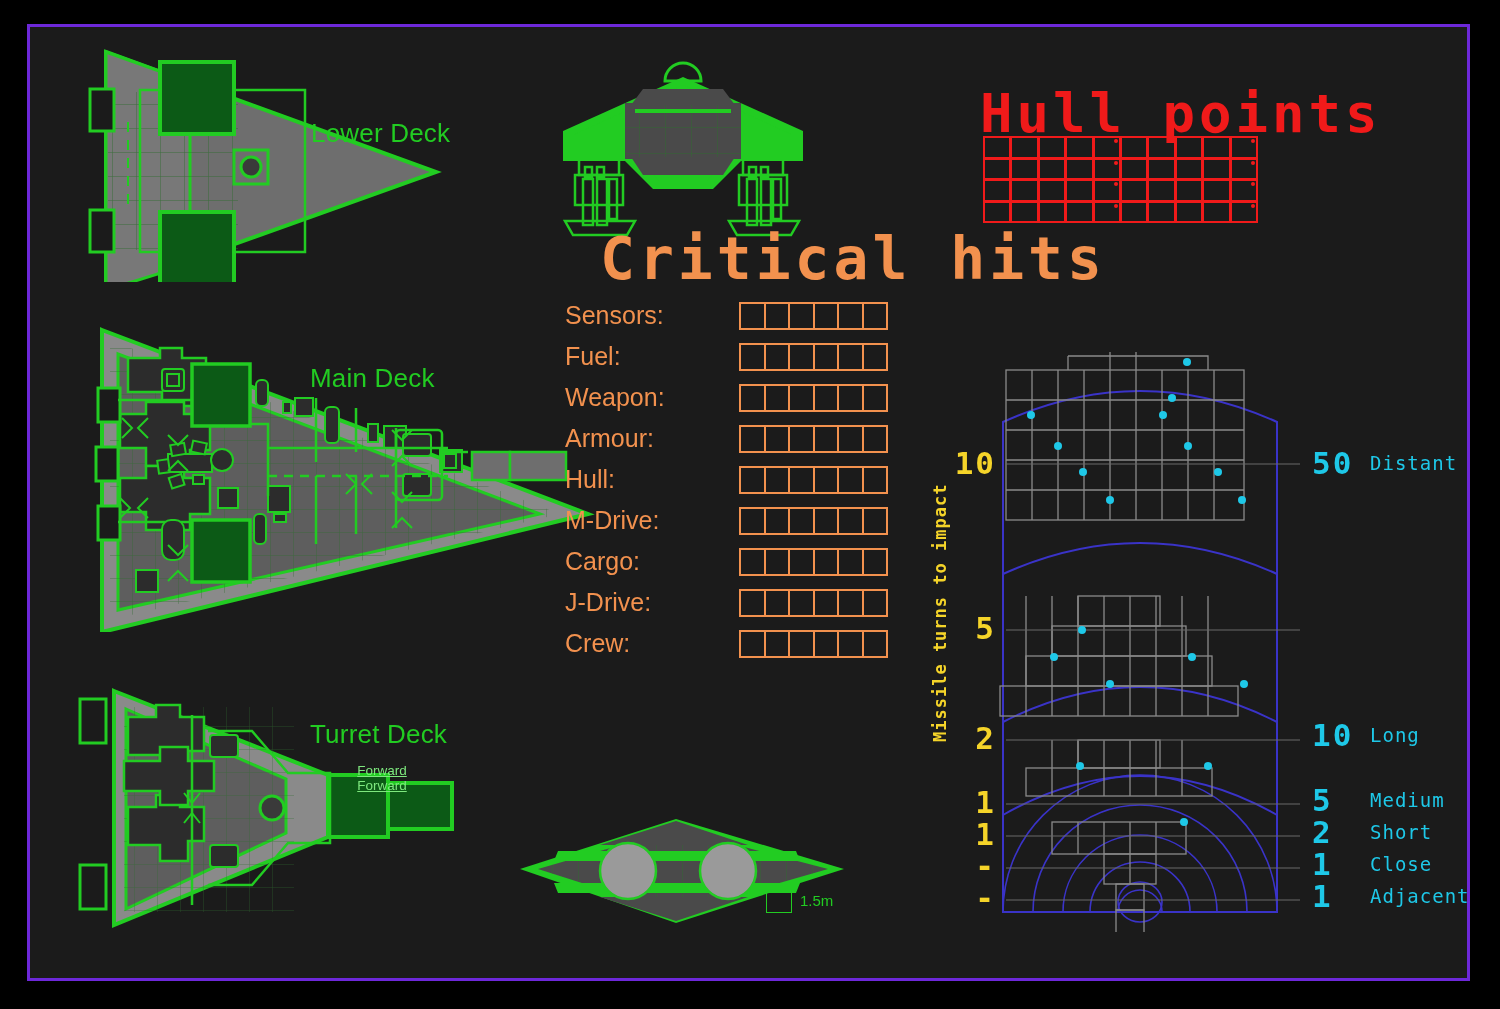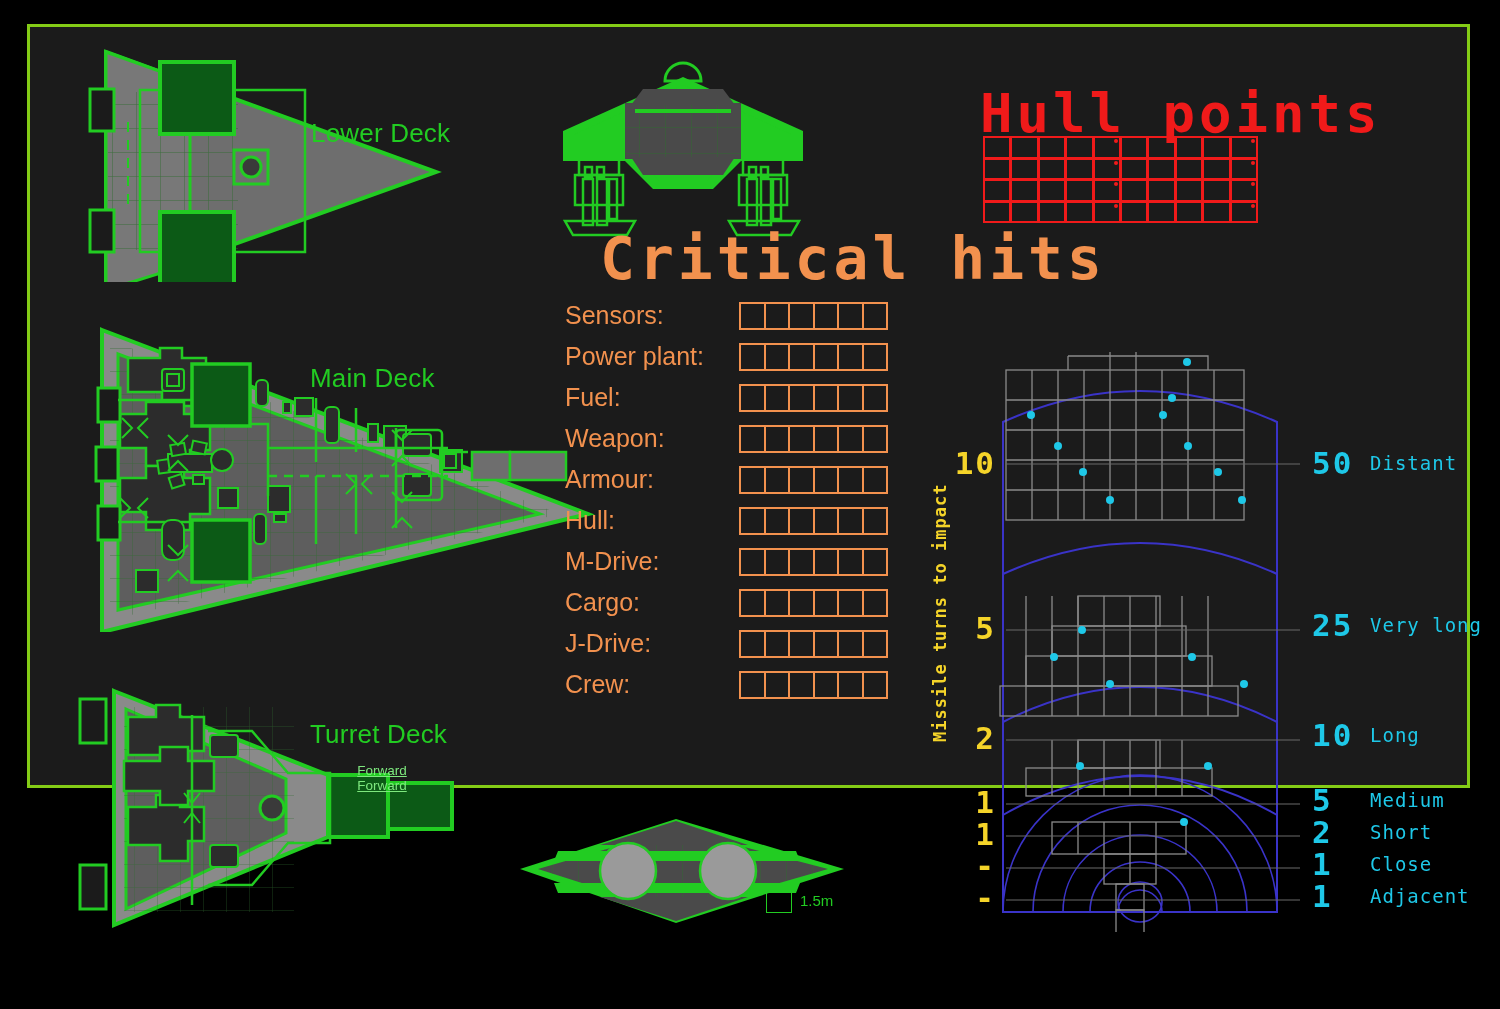--- a/index.html
+++ b/index.html
@@ -8,23 +8,23 @@
     width:1500px;height:1009px;overflow:hidden;
     font-family:"Liberation Sans",sans-serif;
     position:relative;
   }
   #sheet{
     position:absolute;left:0;top:0;width:1500px;height:1009px;
     background:#000;
   }
   .frame{
     position:absolute;left:27px;top:24px;
-    width:1443px;height:764px;
+    width:1443px;height:957px;
     background:#1b1b1b;
-    border:3px solid #84cc16;
+    border:3px solid #6d28d9;
     box-sizing:border-box;
   }
   .abs{position:absolute;}
 
   
   .deck-label{
     color:#22cc22;font-size:26px;letter-spacing:.2px;white-space:nowrap;
   }
   
   .crit-title{
@@ -305,31 +305,20 @@
           <div class="crit-boxes">
             <div class="crit-box"></div>
             <div class="crit-box"></div>
             <div class="crit-box"></div>
             <div class="crit-box"></div>
             <div class="crit-box"></div>
             <div class="crit-box"></div>
           </div>
         </div>
         <div class="crit-row">
-          <div class="crit-name">Power plant:</div>
-          <div class="crit-boxes">
-            <div class="crit-box"></div>
-            <div class="crit-box"></div>
-            <div class="crit-box"></div>
-            <div class="crit-box"></div>
-            <div class="crit-box"></div>
-            <div class="crit-box"></div>
-          </div>
-        </div>
-        <div class="crit-row">
           <div class="crit-name">Fuel:</div>
           <div class="crit-boxes">
             <div class="crit-box"></div>
             <div class="crit-box"></div>
             <div class="crit-box"></div>
             <div class="crit-box"></div>
             <div class="crit-box"></div>
             <div class="crit-box"></div>
           </div>
         </div>
@@ -574,24 +563,20 @@
   <div class="abs mt-left" style="left:906px;top:693px;">2</div>
   <div class="abs mt-left" style="left:906px;top:757px;">1</div>
   <div class="abs mt-left" style="left:906px;top:789px;">1</div>
   <div class="abs mt-left" style="left:906px;top:821px;">-</div>
   <div class="abs mt-left" style="left:906px;top:853px;">-</div>
 
   <div class="abs" style="left:1282px;top:418px;display:flex;align-items:center;">
     <div class="mt-num">50</div>
     <div class="mt-band">Distant</div>
   </div>
-  <div class="abs" style="left:1282px;top:580px;display:flex;align-items:center;">
-    <div class="mt-num">25</div>
-    <div class="mt-band">Very long</div>
-  </div>
   <div class="abs" style="left:1282px;top:690px;display:flex;align-items:center;">
     <div class="mt-num">10</div>
     <div class="mt-band">Long</div>
   </div>
   <div class="abs" style="left:1282px;top:755px;display:flex;align-items:center;">
     <div class="mt-num">5</div>
     <div class="mt-band">Medium</div>
   </div>
   <div class="abs" style="left:1282px;top:787px;display:flex;align-items:center;">
     <div class="mt-num">2</div>

